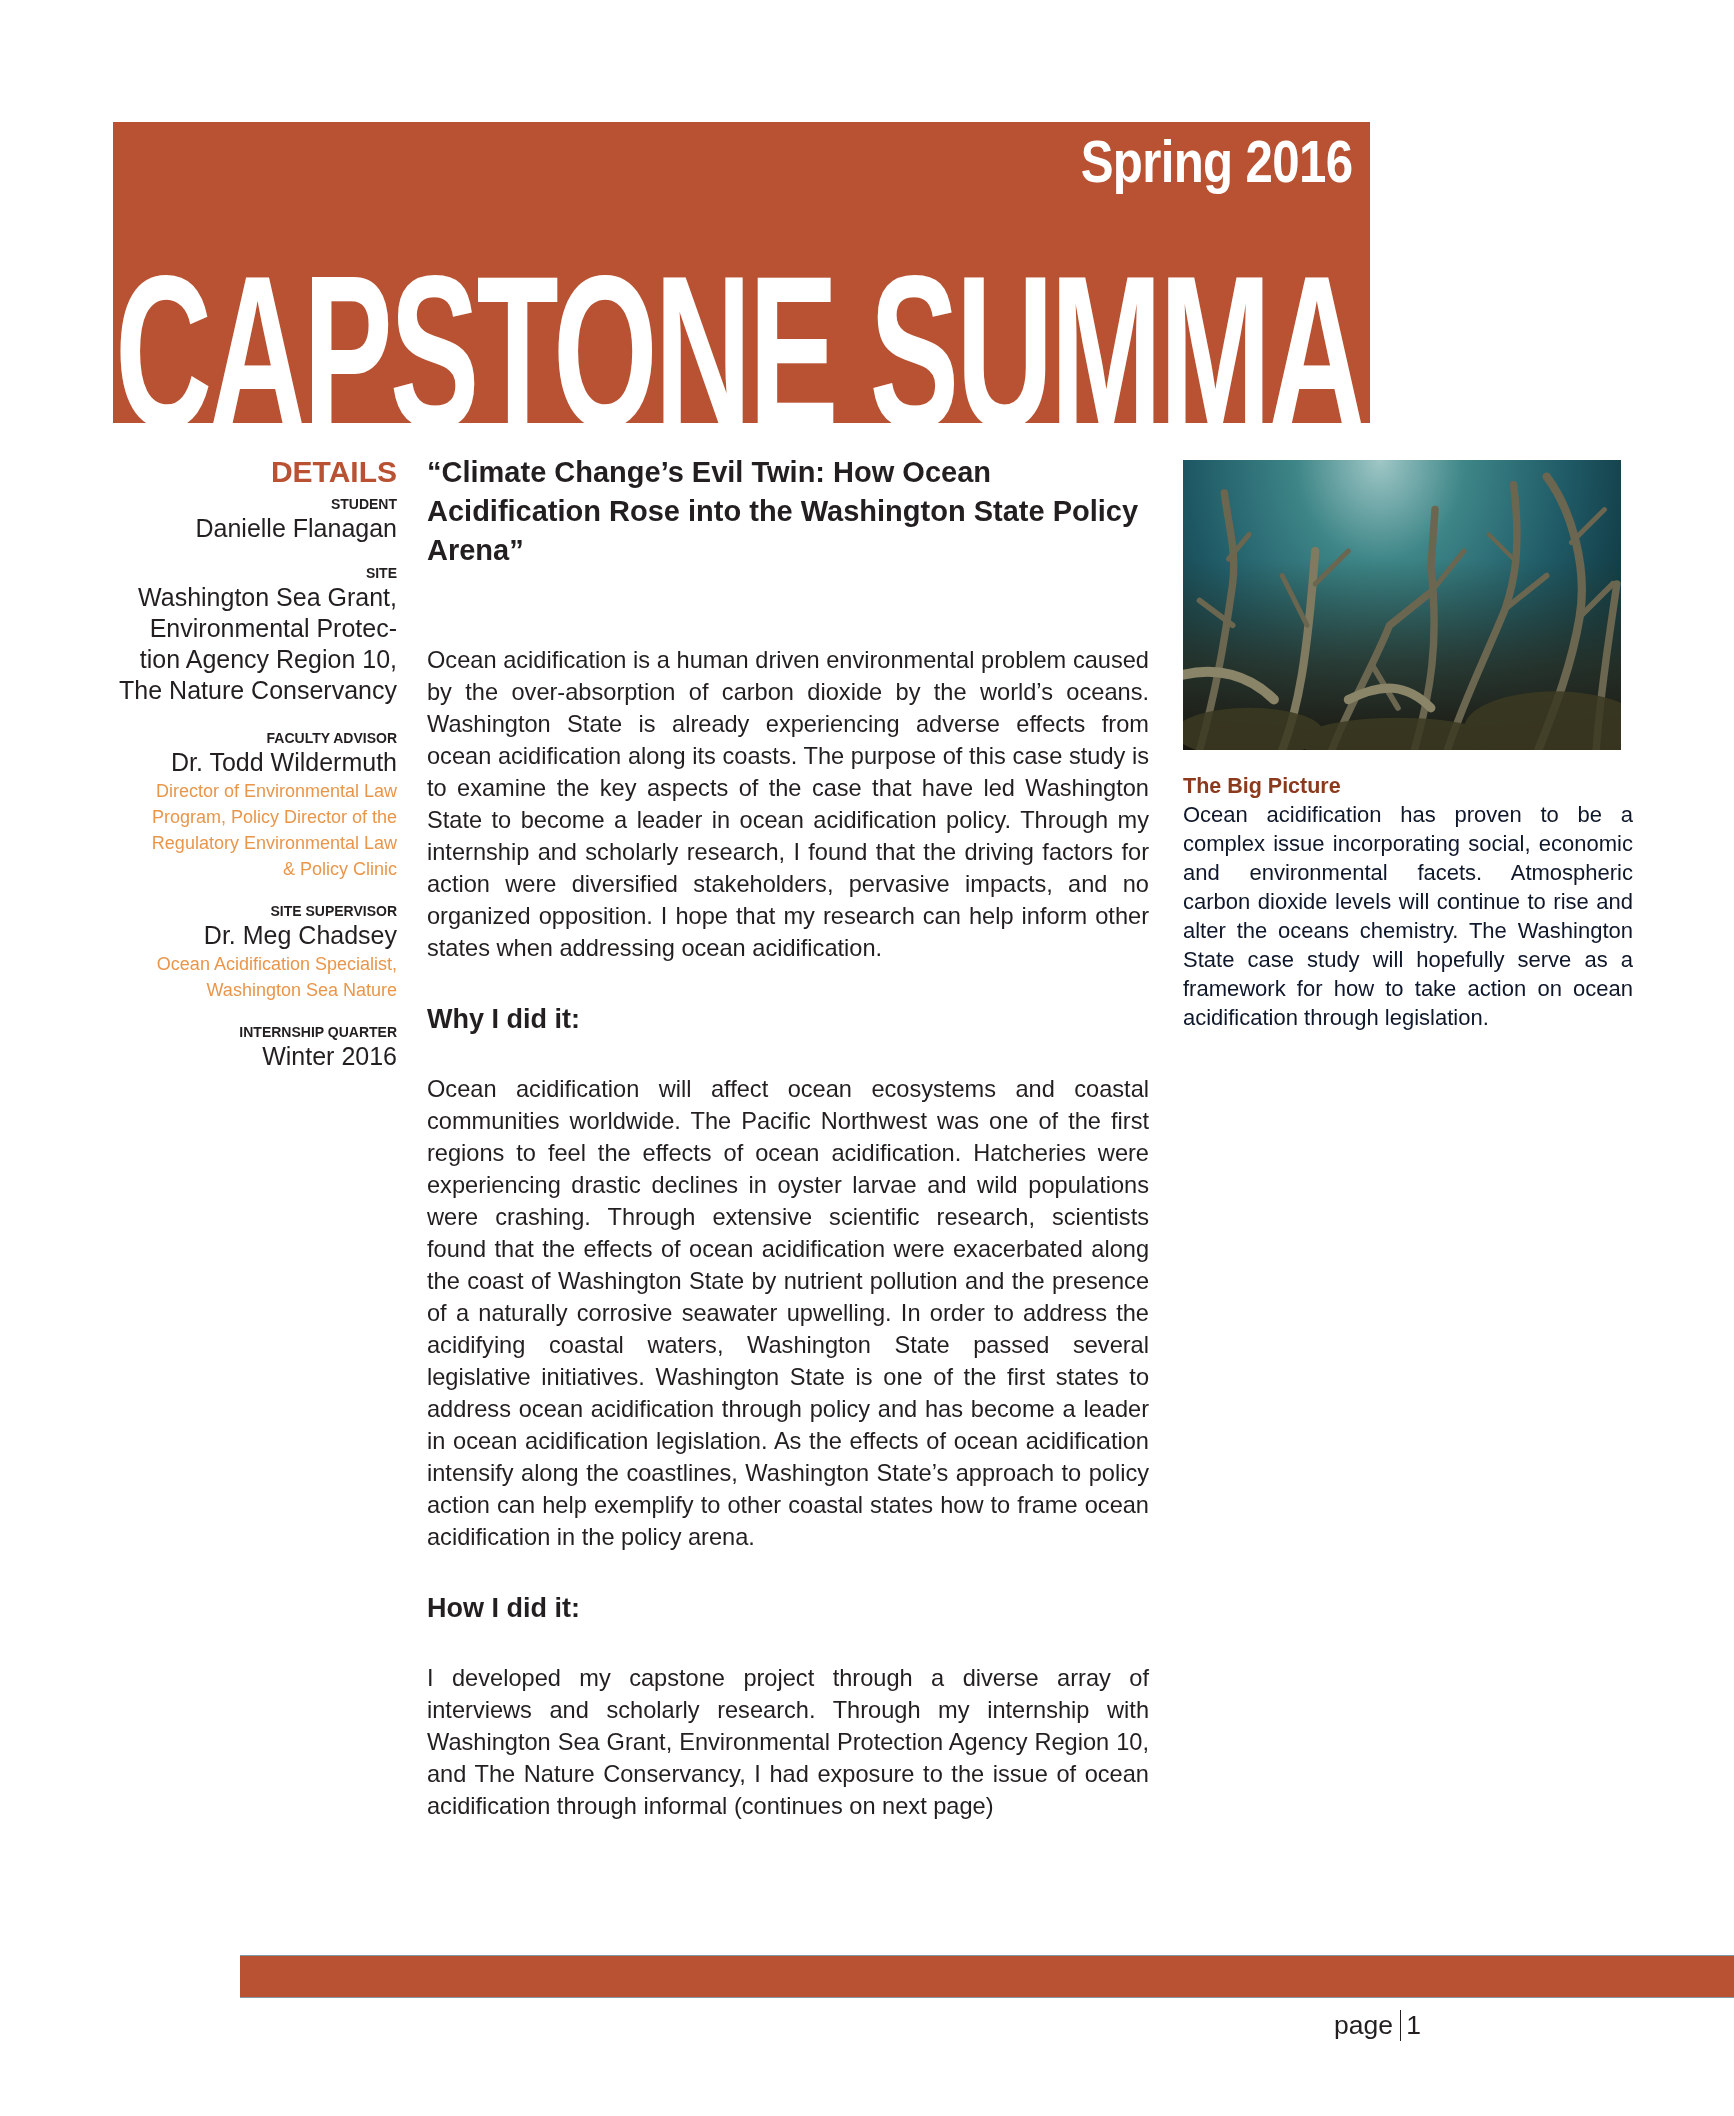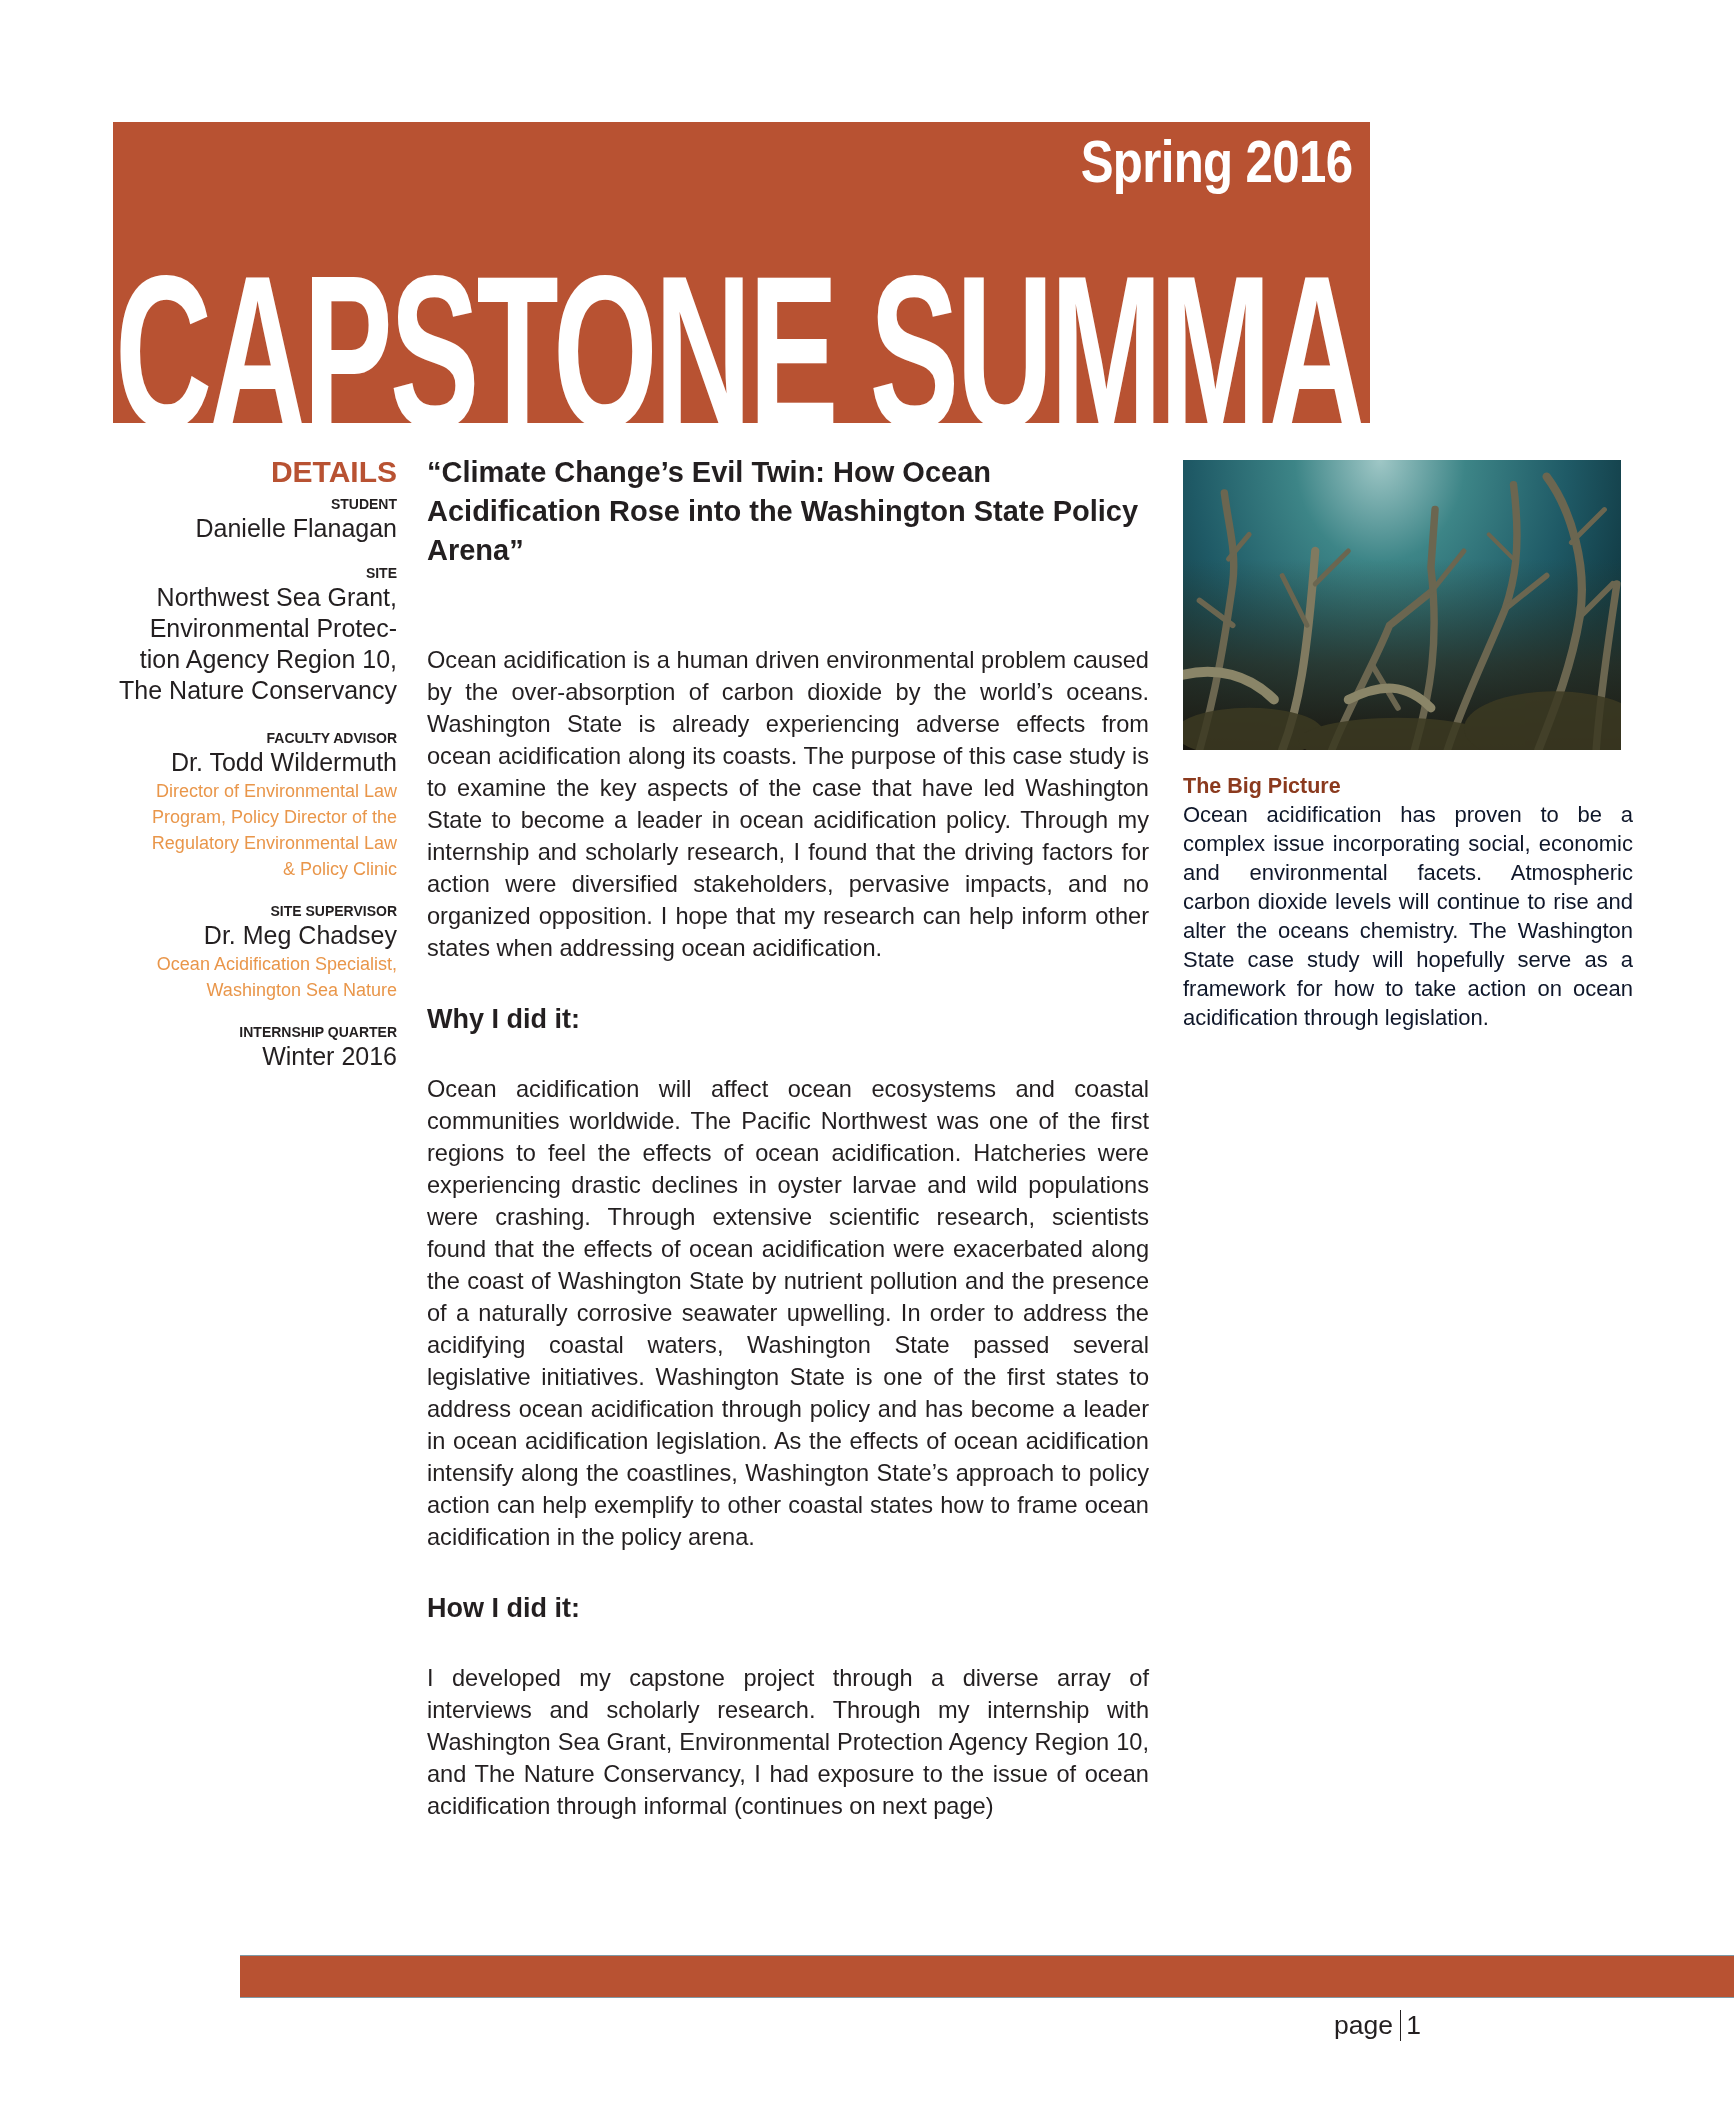--- a/index.html
+++ b/index.html
@@ -44,21 +44,21 @@
 <div class="sidebar">
   <div class="details-head">DETAILS</div>
 
   <div class="group">
     <div class="label">STUDENT</div>
     <div class="value">Danielle Flanagan</div>
   </div>
 
   <div class="group" style="margin-bottom:23px;">
     <div class="label">SITE</div>
-    <div class="value">Northwest Sea Grant,</div>
+    <div class="value">Washington Sea Grant,</div>
     <div class="value">Environmental Protec-</div>
     <div class="value">tion Agency Region 10,</div>
     <div class="value">The Nature Conservancy</div>
   </div>
 
   <div class="group">
     <div class="label">FACULTY ADVISOR</div>
     <div class="value">Dr. Todd Wildermuth</div>
     <div class="sub">Director of Environmental Law</div>
     <div class="sub">Program, Policy Director of the</div>

